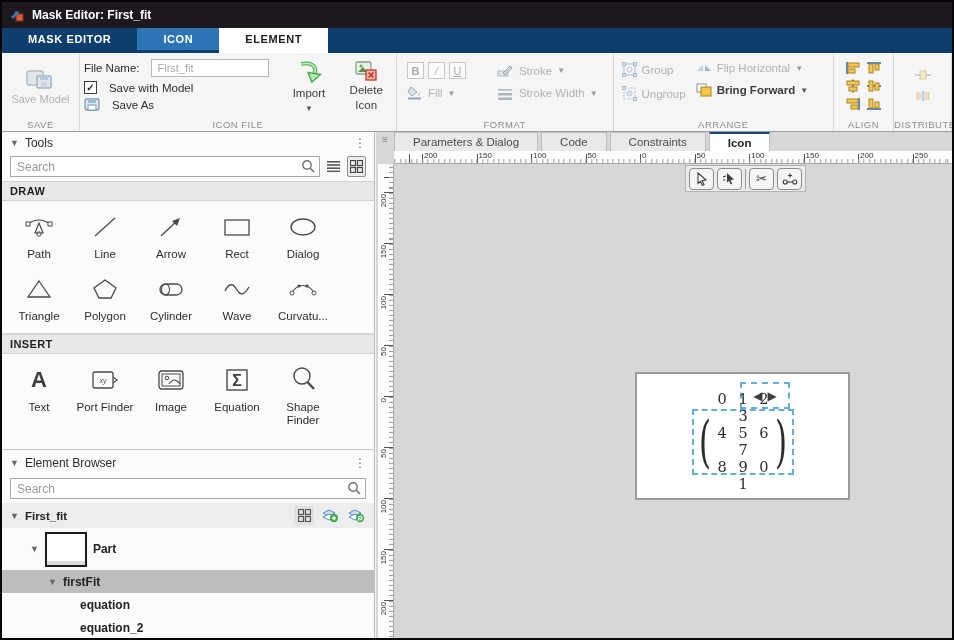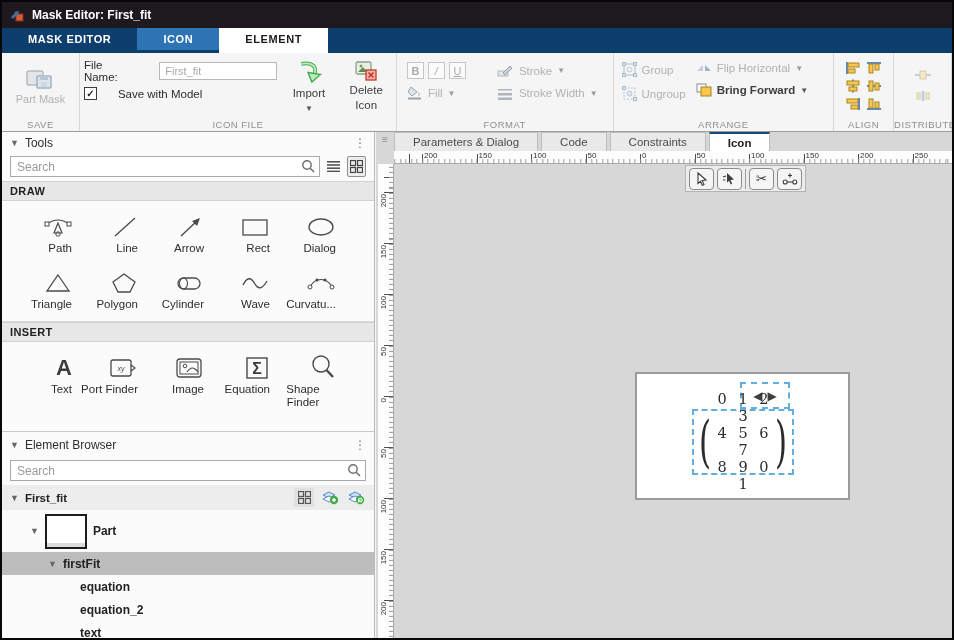--- a/index.html
+++ b/index.html
@@ -24,21 +24,21 @@
   .dis { color:#b2b2b2 !important; }
   .en  { color:#3d3d3d; }
   .caret { font-size:8px; color:#9a9a9a; }
   .caret.en { color:#555; }
 
   .g-save { width:78px; display:flex; flex-direction:column; align-items:center; justify-content:center; }
   .savemask-btn { display:flex; flex-direction:column; align-items:center; gap:3px; font-size:11px; }
 
   .g-iconfile { width:317px; display:flex; gap:6px; }
   .if-left { display:flex; flex-direction:column; gap:4px; padding-top:2px; width:196px; }
-  .if-row { display:flex; align-items:center; gap:21px; font-size:11.5px; color:#2c2c2c; }
+  .if-row { display:flex; align-items:center; gap:12px; font-size:11.5px; color:#2c2c2c; }
   .filename-input { width:118px; height:18px; border:1px solid #b8b8b8; background:#fff; font-size:11px; color:#9a9a9a; padding:0 5px; font-family:"Liberation Sans",sans-serif; }
   .filename-input::placeholder { color:#a9a9a9; }
   .cb { width:13px; height:13px; border:1.5px solid #3c3c3c; background:#fff; display:inline-flex; align-items:center; justify-content:center; font-size:10px; color:#1d1d1d; font-weight:bold; }
   .bigbtn { display:flex; flex-direction:column; align-items:center; justify-content:flex-start; padding-top:3px; gap:2px; font-size:11.5px; width:52px; text-align:center; line-height:13px; }
 
   .g-format { width:217px; display:flex; flex-direction:column; gap:7px; padding-top:9px; padding-left:10px; }
   .fmt-row { display:flex; align-items:center; gap:6px; }
   .fmt-col1 { width:84px; display:flex; align-items:center; gap:4px; }
   .sq-btn { width:17px; height:17px; border:1px solid #c6c6c6; background:#fbfbfb; color:#ababab; font-size:11px; display:inline-flex; align-items:center; justify-content:center; }
   .fmt-item { display:flex; align-items:center; gap:5px; font-size:11.5px; }
@@ -58,21 +58,21 @@
   .kebab { color:#6f6f6f; font-size:12px; letter-spacing:0; }
   .searchrow { display:flex; align-items:center; gap:4px; padding:2px 8px 4px 8px; }
   .searchbox { position:relative; flex:1; }
   .searchbox input { width:100%; height:21px; border:1px solid #a9a9a9; background:#fff; font-size:12px; padding:0 24px 0 6px; font-family:"Liberation Sans",sans-serif; }
   .searchbox input::placeholder { color:#9a9a9a; }
   .searchbox svg { position:absolute; right:5px; top:3px; }
   .viewbtn { width:19px; height:21px; display:flex; align-items:center; justify-content:center; border:1px solid transparent; }
   .viewbtn.sel { border:1px solid #8f8f8f; background:#ececec; border-radius:2px; }
   .sec-header { background:#e7e7e7; border-top:1px solid #d2d2d2; border-bottom:1px solid #d2d2d2; font-size:11px; font-weight:bold; color:#1f1f1f; padding:3px 8px; letter-spacing:.4px; }
   .toolgrid { display:flex; flex-wrap:wrap; padding:6px 2px 2px 4px; }
-  .toolitem { width:66px; display:flex; flex-direction:column; align-items:flex-end; gap:3px; padding:6px 0 8px 0; font-size:11.5px; color:#2d2d2d; text-align:center; line-height:13px; }
+  .toolitem { width:66px; display:flex; flex-direction:column; align-items:center; gap:9px; padding:6px 0 8px 0; font-size:11.5px; color:#2d2d2d; text-align:center; line-height:13px; }
   .toolitem .ic { height:26px; display:flex; align-items:flex-end; justify-content:center; }
   .panel-divider { border-top:1px solid #d8d8d8; }
   .panel-gap { height:13px; border-bottom:1px solid #c9c9c9; background:#fbfbfb; }
 
   
   .tree-row { display:flex; align-items:center; gap:6px; font-size:12px; color:#222; }
   .row-firstfit { height:25px; background:#ededed; padding:0 8px; font-weight:bold; font-size:11.5px; }
   .row-firstfit .spacer { flex:1; }
   .ebtn { width:20px; height:19px; display:flex; align-items:center; justify-content:center; }
   .ebtn.sel { background:#e0e0e0; border-radius:2px; }
@@ -142,34 +142,42 @@
   <div class="ribbon">
 
     <div class="rgroup g-save">
       <div class="savemask-btn dis">
         <svg width="30" height="22" viewBox="0 0 30 22">
           <rect x="2" y="3" width="16" height="14" rx="2" fill="#e3e6e9" stroke="#b4bac0" stroke-width="1.5"></rect>
           <rect x="12" y="8" width="14" height="12" rx="1" fill="#dfe4ea" stroke="#9fb3c8" stroke-width="1.5"></rect>
           <rect x="15" y="8" width="8" height="4" fill="#b8c6d6"></rect>
           <rect x="16" y="14" width="6" height="5" fill="#cdd8e4"></rect>
         </svg>
-        <span>Part Mask</span>
+        <span>Save Model</span>
       </div>
       <div class="rgroup-label">SAVE</div>
     </div>
 
     <div class="rgroup g-iconfile">
       <div class="if-left">
         <div class="if-row">
           <span>File Name:</span>
           <input class="filename-input" type="text" placeholder="First_fit" style="">
         </div>
         <div class="if-row">
           <span class="cb">✓</span>
           <span>Save with Model</span>
+        </div>
+        <div class="if-row">
+          <svg width="16" height="13" viewBox="0 0 16 13">
+            <rect x="1" y="1" width="14" height="11" rx="1.5" fill="#dce7f2" stroke="#7c97b4" stroke-width="1.3"></rect>
+            <rect x="4" y="1" width="8" height="4" fill="#9fb9d4"></rect>
+            <rect x="4" y="7" width="8" height="5" fill="#fff" stroke="#7c97b4" stroke-width="1"></rect>
+          </svg>
+          <span>Save As</span>
         </div>
       </div>
       <div class="bigbtn en">
         <svg width="27" height="26" viewBox="0 0 27 26">
           <path d="M6 4 C 18 2, 22 7, 20 14" fill="none" stroke="#3fae49" stroke-width="4"></path>
           <path d="M6 4 C 18 2, 22 7, 20 14" fill="none" stroke="#bfe8c2" stroke-width="2"></path>
           <polygon points="13,13 26,15 17,23" fill="#bfe8c2" stroke="#3fae49" stroke-width="1.5"></polygon>
         </svg>
         <span>Import</span>
         <span class="caret en">▼</span>

